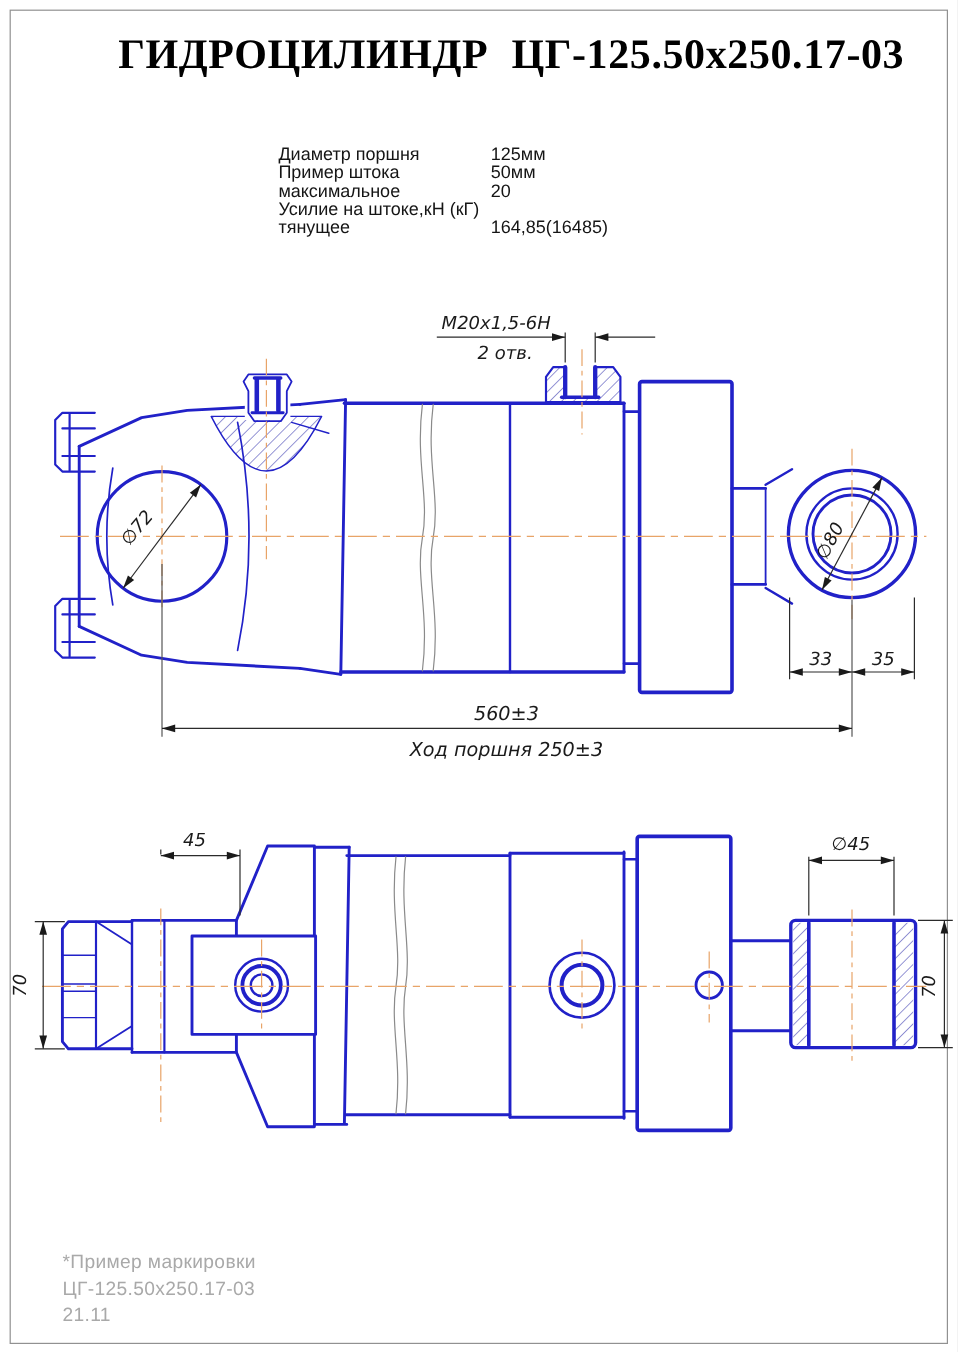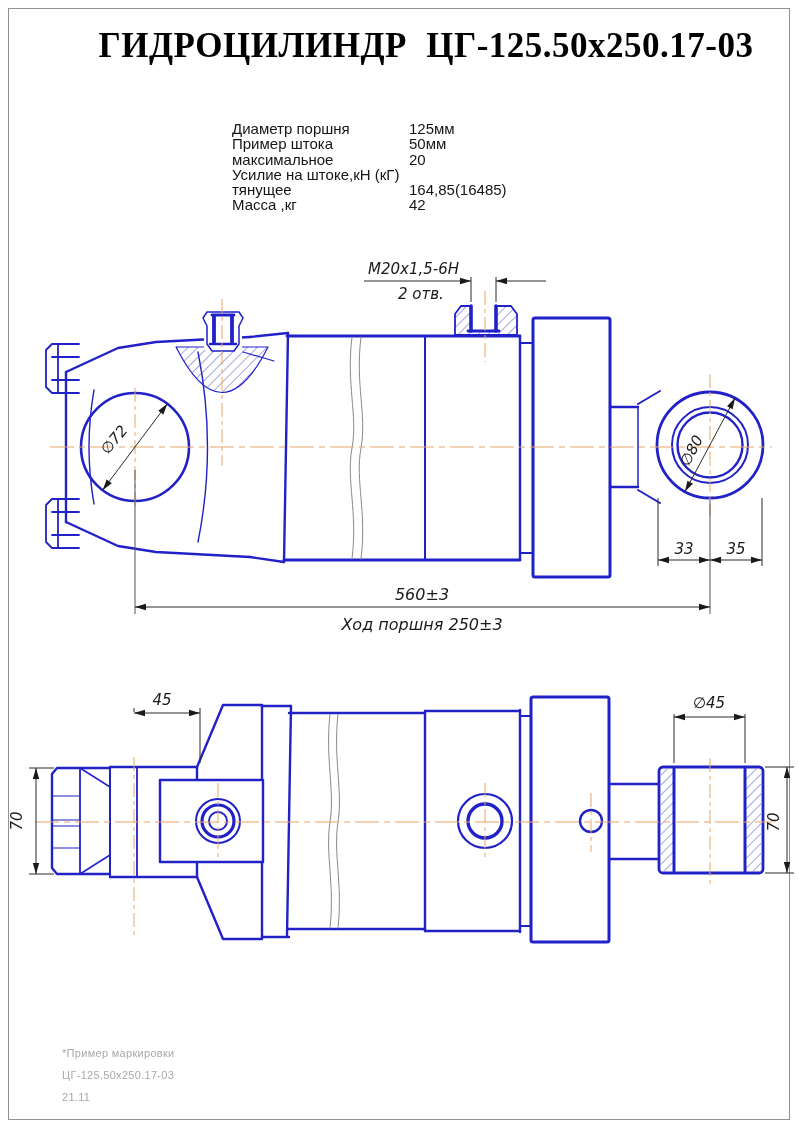--- a/index.html
+++ b/index.html
@@ -11,42 +11,41 @@
   .title{
     position:absolute;top:26px;left:0;right:0;padding-left:54px;text-align:center;
     font-family:"Liberation Serif",serif;font-weight:bold;font-size:35px;color:#000;
     letter-spacing:0.5px;word-spacing:10px;white-space:nowrap;
   }
   .specs{position:absolute;left:232px;top:85px;font-size:15px;color:#151515;margin-top:36px;}
   .spec-row{line-height:15.3px;white-space:nowrap;}
   .spec-label{display:inline-block;width:177px;}
   .spec-value{display:inline-block;}
   svg.drawing{position:absolute;left:0;top:0;}
-  .footer{position:absolute;left:62px;top:1042px;font-size:11px;color:#a9a9a9;letter-spacing:0.3px;}
+  .footer{position:absolute;left:52px;top:1042px;font-size:16px;color:#a9a9a9;letter-spacing:0.3px;}
   .footer div{line-height:22px;}
   text.dim{
     font-family:"DejaVu Sans",sans-serif;font-style:italic;font-size:15px;fill:#1a1a1a;
   }
   text.dim-big{font-size:16px;}
 </style>
 </head>
 <body>
 
 <div class="page">
   <div class="frame"></div>
 
   <div class="title">ГИДРОЦИЛИНДР  ЦГ-125.50х250.17-03</div>
 
   <div class="specs">
     <div class="spec-row"><span class="spec-label">Диаметр поршня</span><span class="spec-value">125мм</span></div>
     <div class="spec-row"><span class="spec-label">Пример штока</span><span class="spec-value">50мм</span></div>
     <div class="spec-row"><span class="spec-label">максимальное</span><span class="spec-value">20</span></div>
     <div class="spec-row"><span class="spec-label">Усилие на штоке,кН (кГ)</span><span class="spec-value"></span></div>
     <div class="spec-row"><span class="spec-label">тянущее</span><span class="spec-value">164,85(16485)</span></div>
-    <div class="spec-row"><span class="spec-label">Масса ,кг</span><span class="spec-value">42</span></div>
   </div>
 
   <svg class="drawing" width="798" height="1127" viewBox="0 0 798 1127">
     <defs>
       <pattern id="hatch" patternUnits="userSpaceOnUse" width="7" height="7" patternTransform="rotate(45)">
         <line x1="0" y1="0" x2="0" y2="7" stroke="#3a3ab0" stroke-width="0.9"></line>
       </pattern>
     </defs>
 
     <g stroke="#2121c8" fill="none" stroke-linecap="round" stroke-linejoin="round">

